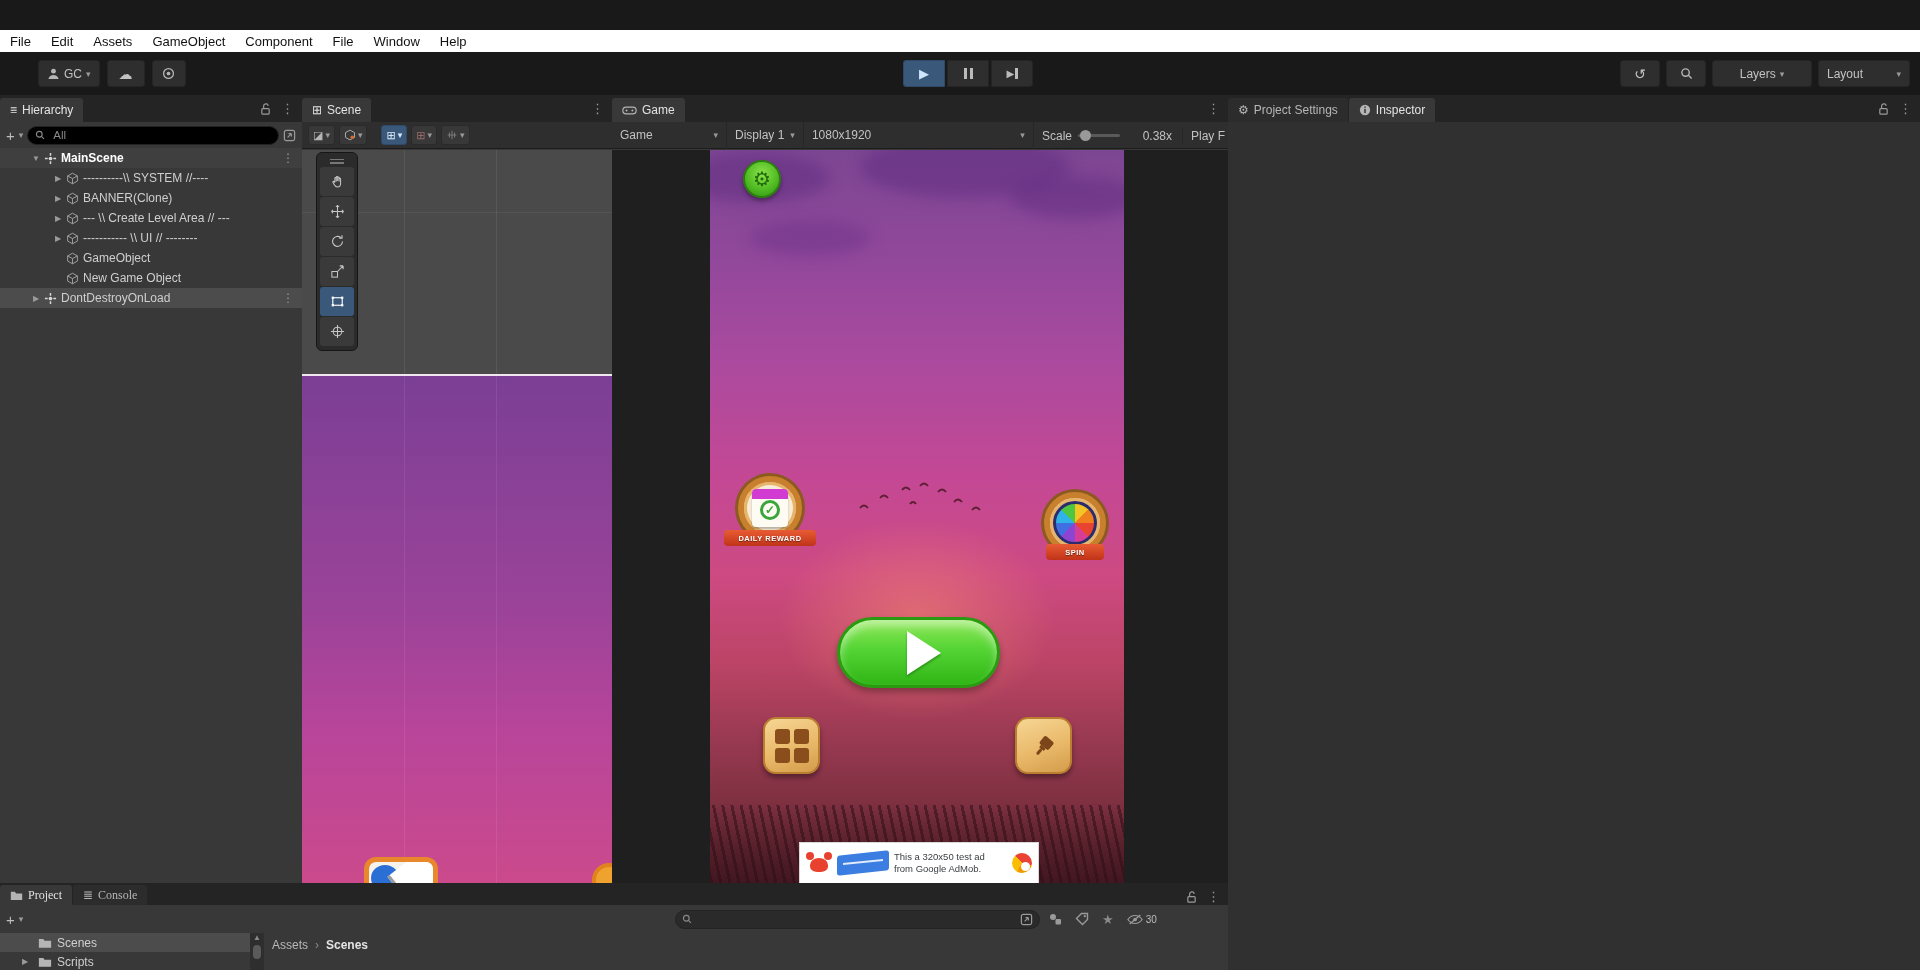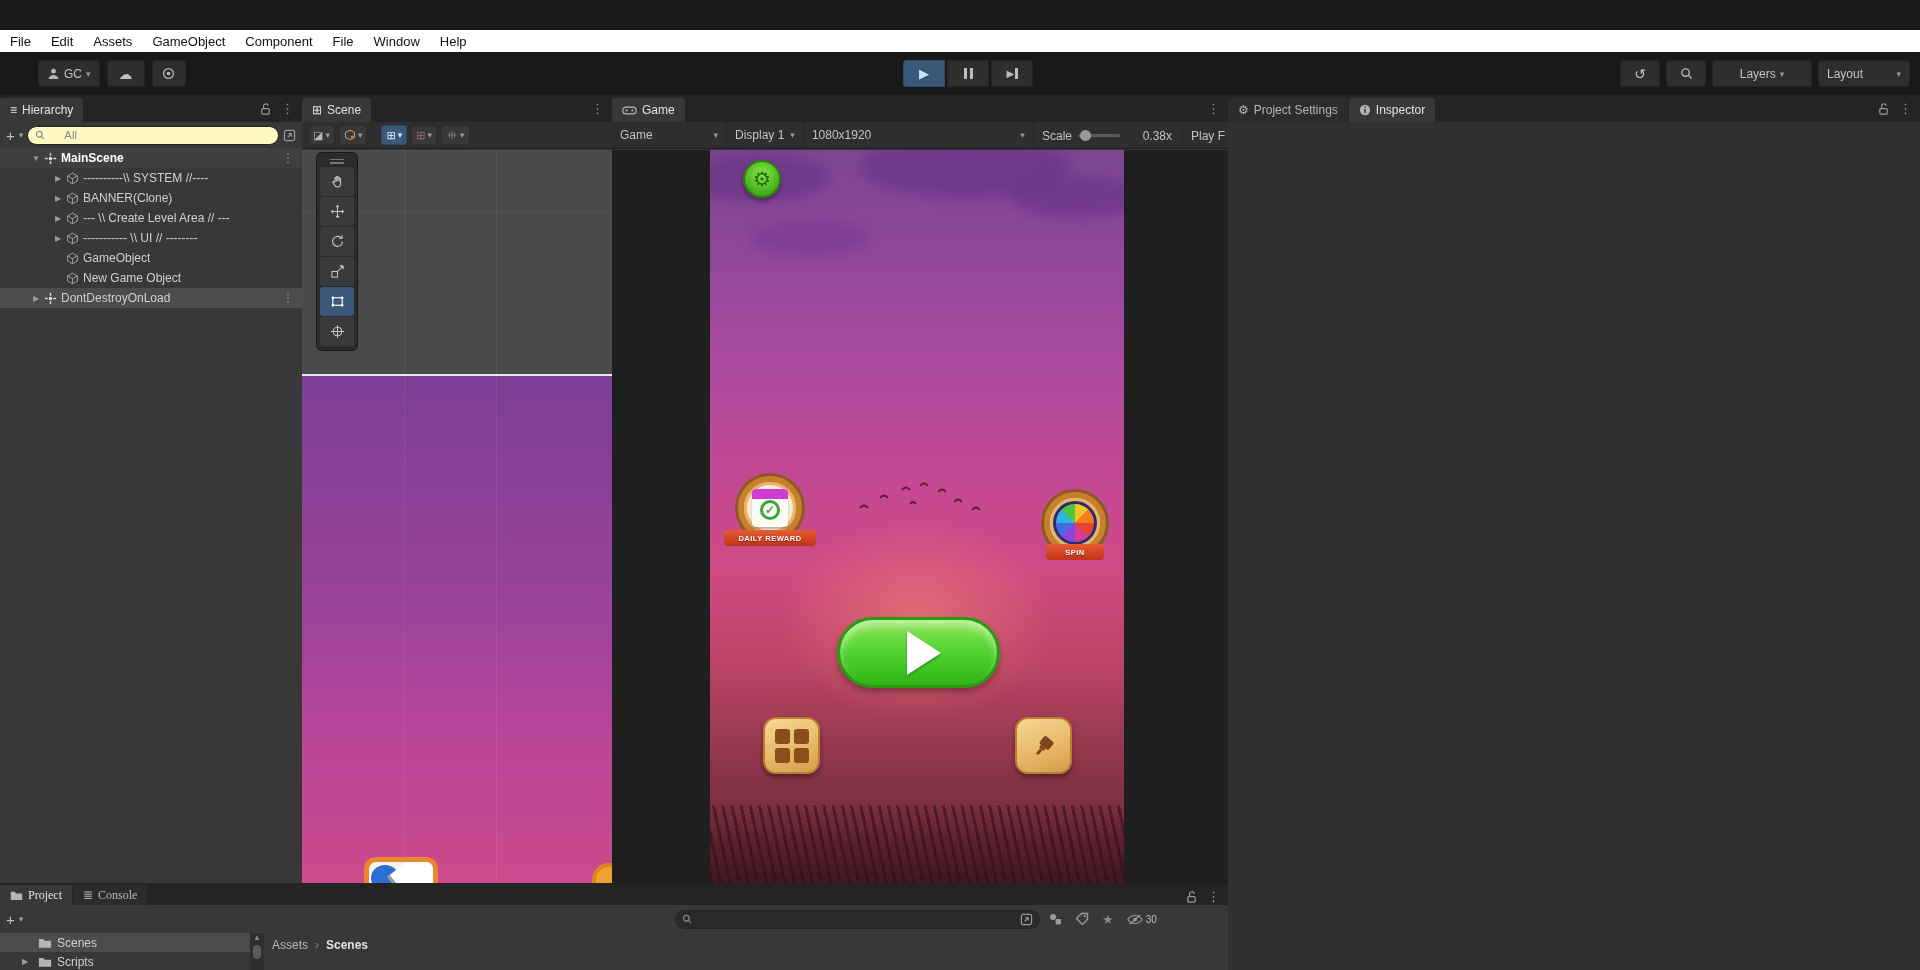--- a/index.html
+++ b/index.html
@@ -48,22 +48,22 @@
   .tab.active { background:#383838; color:#e3e3e3; }
   .striptools { position:absolute; top:0; height:27px; display:flex; align-items:center; gap:10px;
                 color:#9a9a9a; }
   .kebab { font-size:13px; color:#9a9a9a; }
   .icon-svg { display:inline-flex; }
 
   
   #hierarchy { left:0; top:95px; width:302px; height:788px; }
   .hier-toolbar { position:absolute; left:0; top:27px; width:302px; height:26px; background:#383838;
                   display:flex; align-items:center; padding:0 6px; gap:4px; color:#bdbdbd; }
-  .searchbox { flex:1; height:19px; background:#fef9c3; border:1px solid #232323; border-radius:10px;
-               display:flex; align-items:center; gap:19px; padding:0 7px; color:#8a8a8a; font-size:11.5px; }
+  .searchbox { flex:1; height:19px; background:#000000; border:1px solid #232323; border-radius:10px;
+               display:flex; align-items:center; gap:8px; padding:0 7px; color:#8a8a8a; font-size:11.5px; }
   .hrows { position:absolute; left:0; top:53px; right:0; }
   .hrow { height:20px; display:flex; align-items:center; font-size:12px; color:#cfcfcf; position:relative; }
   .hrow .tri { width:12px; font-size:8px; color:#9a9a9a; text-align:center; }
   .hrow.child { padding-left:52px; }
   .hrow.hl { background:#3f3f3f; }
   .hrow.sel { background:#4c4c4c; }
   .hrow .rowkebab { position:absolute; right:8px; color:#9a9a9a; font-size:12px; }
   .objicon { margin:0 4px 0 2px; display:inline-flex; }
 
   
@@ -589,20 +589,35 @@
             <svg width="30" height="30" viewBox="0 0 30 30">
                 <g transform="rotate(40 15 15)">
                   <rect x="9" y="6" width="12" height="10" rx="2" fill="#7c451a"></rect>
                   <rect x="12" y="16" width="6" height="3" fill="#7c451a"></rect>
                   <rect x="13.5" y="19" width="3" height="7" rx="1.5" fill="#7c451a"></rect>
                 </g>
               </svg>
           </span>
         </div>
 
+        <div class="adbanner">
+          <div class="crab">
+            <span class="claw l"></span>
+              <span class="claw r"></span>
+              <span class="body"></span>
+          </div>
+          <div class="adflag">
+              <i></i>
+            </div>
+          <div class="adtext">
+            <div>This a 320x50 test ad</div>
+            <div>from Google AdMob.</div>
+          </div>
+          <div class="admoblogo"></div>
+        </div>
       </div>
     </div>
   </div>
 
   <div id="rightpanel" class="panel">
     <div class="tabstrip">
       <div class="tab">
         <span>⚙</span>
         <span>Project Settings</span>
       </div>

